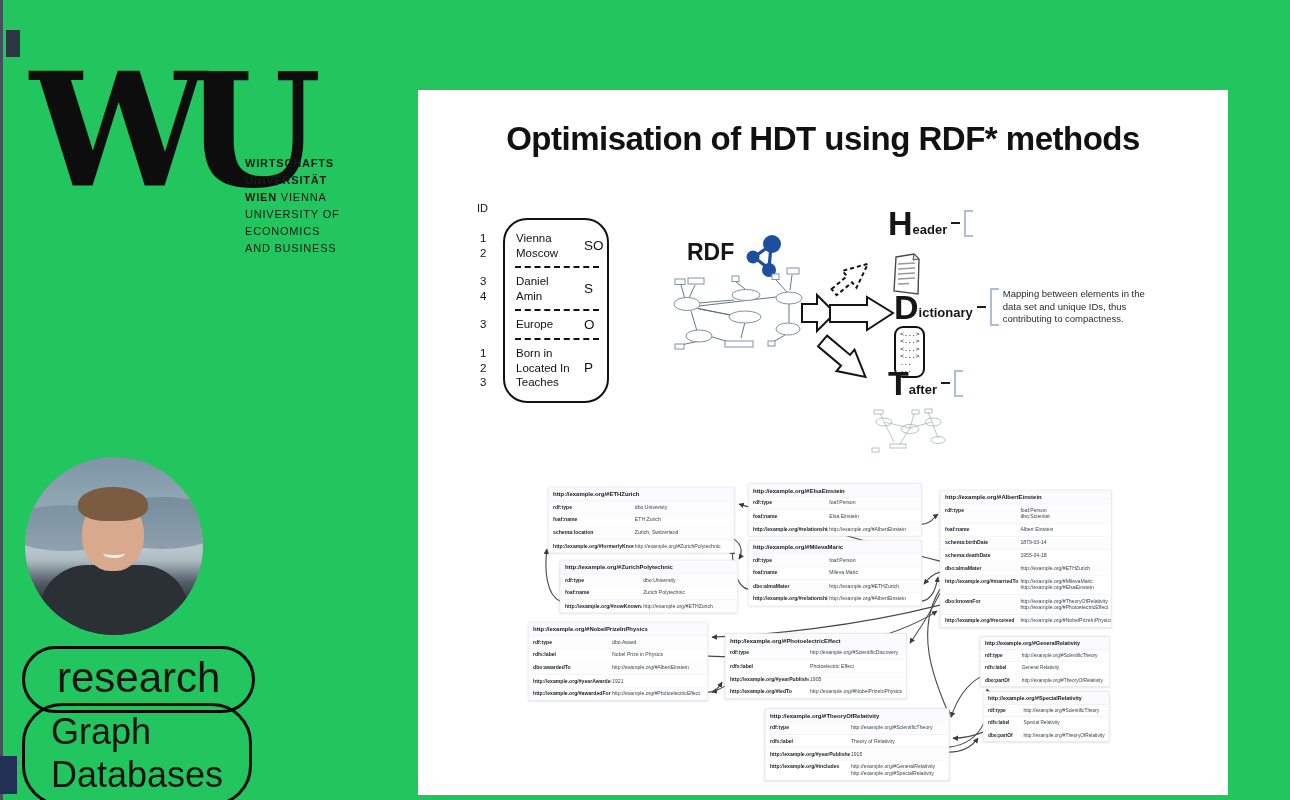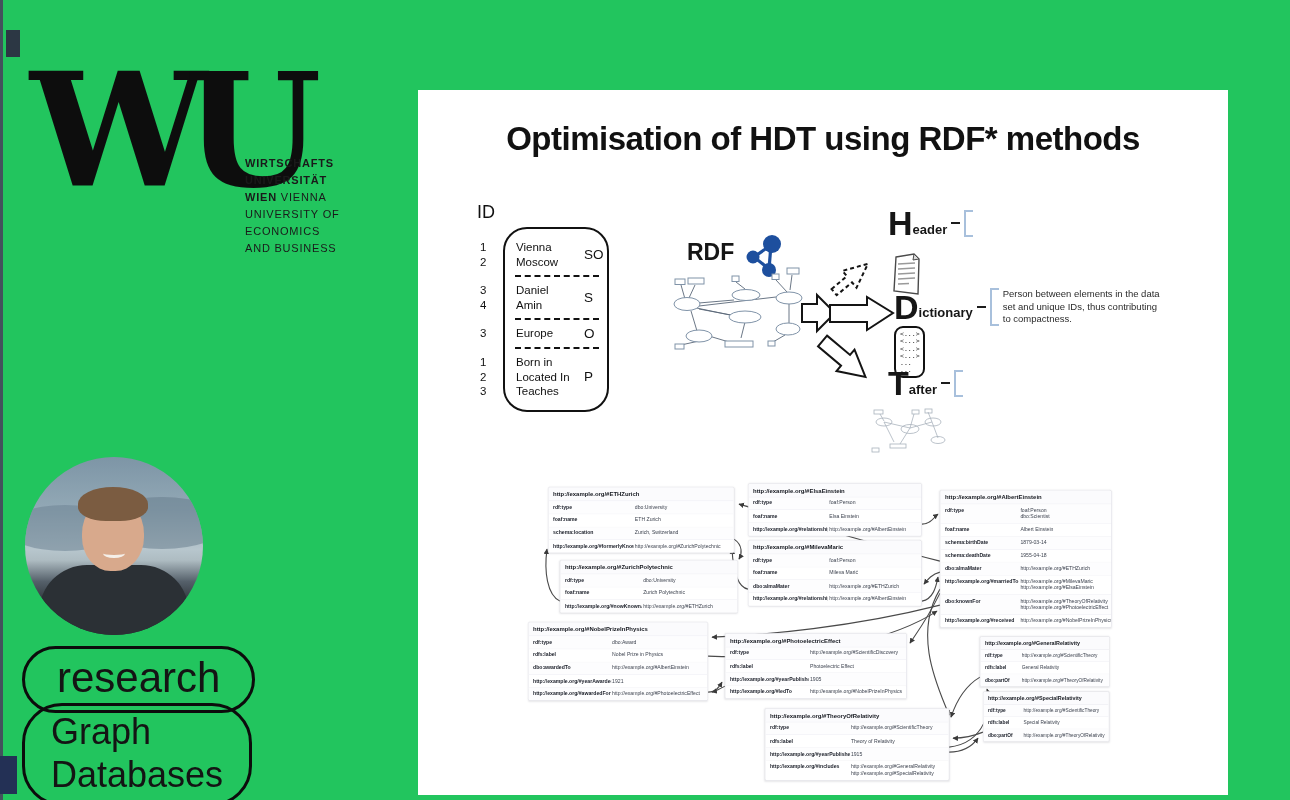--- a/index.html
+++ b/index.html
@@ -33,21 +33,21 @@
   .tag { display:inline-block; border:3px solid #0c0c0c; border-radius:40px; color:#141414; background:transparent; padding:4px 32px 7px 32px; font-size:42px; line-height:1.2; }
   .tag-1 { position:absolute; left:0; top:0; }
   .tag-2 { position:absolute; left:0; top:57px; padding:4px 26px 7px 26px; font-size:36px; }
 
   
   .panel { position:absolute; left:398px; top:90px; width:810px; height:705px; background:#ffffff;margin-left:20px; }
   .poster-title { text-align:center; margin-top:30px; font-size:33px; font-weight:bold; letter-spacing:-0.5px; color:#111; }
 
   
   .id-table { position:absolute; left:57px; top:112px; width:134px; }
-  .id-head { font-size:18px; color:#111; margin-left:2px; margin-bottom:4px; }
+  .id-head { font-size:11px; color:#111; margin-left:2px; margin-bottom:4px; }
   .id-body { position:relative; padding:13px 0; }
   .id-boxborder { position:absolute; left:28px; top:0; right:0; bottom:0; border:2.5px solid #111; border-radius:24px; }
   .idg { display:flex; position:relative; }
   .idg .ids { width:28px; padding-left:5px; font-size:11.5px; line-height:14.5px; white-space:pre-line; color:#111; }
   .idg .names { flex:1; padding-left:13px; font-size:11.5px; line-height:14.5px; white-space:pre-line; color:#111; }
   .idg .letter { width:25px; font-size:13.5px; align-self:center; color:#111; }
   .id-sep { margin:6px 10px 6px 40px; border-top:2px dashed #111; height:0; }
 
   
   .mid-figure { position:absolute; left:233px; top:115px; width:248px; height:255px; }
@@ -236,21 +236,21 @@
       </g>
     </svg>
 
     <div class="hdt-item hdt-dictionary">
       <div class="lw">
         <span class="big-letter">D</span>
           <span class="hdt-word">ictionary</span>
       </div>
       <div class="hdash"></div>
       <div class="bracket"></div>
-      <div class="hdt-desc">Person between elements in the data set and unique IDs, thus contributing to compactness.</div>
+      <div class="hdt-desc">Mapping between elements in the data set and unique IDs, thus contributing to compactness.</div>
     </div>
 
     <div class="dict-icon">&lt;...&gt;
 &lt;...&gt;
 &lt;...&gt;
 &lt;...&gt;
 ...
 ...</div>
 
     <div class="hdt-item hdt-triples">

